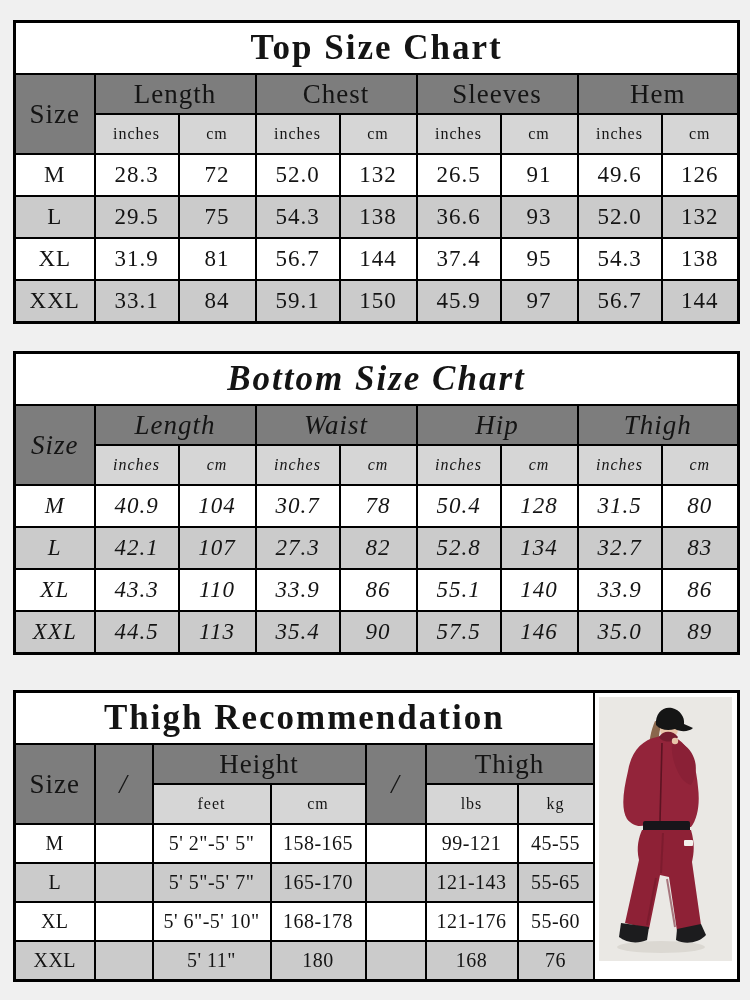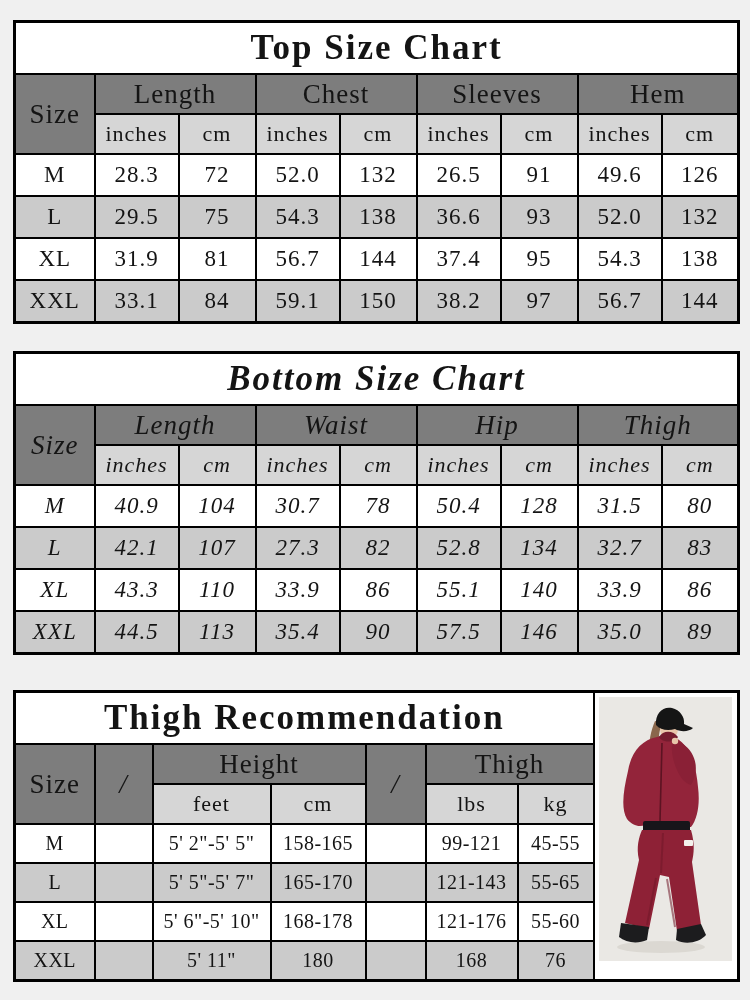--- a/index.html
+++ b/index.html
@@ -17,21 +17,21 @@
   .t1{margin-top:20px;}
   .t2{margin-top:27px;font-style:italic;}
   .t3{margin-top:35px;}
   table.size-table td{
     border:2px solid #000;text-align:center;vertical-align:middle;
     padding:0;font-size:23px;letter-spacing:1px;overflow:hidden;white-space:nowrap;
   }
   tr.title-row td{height:50px;font-size:35px;font-weight:600;letter-spacing:2px;background:#ffffff;}
   tr.group-row td{height:38px;background:#7d7d7d;font-size:27px;}
   td.size-cell{background:#7d7d7d;font-size:27px;}
-  tr.unit-row td{height:38px;background:#d6d6d6;font-size:22px;}
+  tr.unit-row td{height:38px;background:#d6d6d6;font-size:16px;}
   tr.data-row td{height:40px;background:#ffffff;}
   tr.data-row.alt td{background:#cbcbcb;}
   td.slash-cell{background:#d6d6d6;font-size:25px;font-style:italic;}
   table.t3 tr.data-row td{height:37px;font-size:20px;letter-spacing:0.5px;}
   table.t3 td.photo-cell{background:#ffffff;padding:4px;vertical-align:top;}
   .photo-cell svg{display:block;}
 </style>
 </head>
 <body>
 
@@ -102,21 +102,21 @@
       <td>95</td>
       <td>54.3</td>
       <td>138</td>
     </tr>
     <tr class="data-row alt">
       <td>XXL</td>
       <td>33.1</td>
       <td>84</td>
       <td>59.1</td>
       <td>150</td>
-      <td>38.2</td>
+      <td>45.9</td>
       <td>97</td>
       <td>56.7</td>
       <td>144</td>
     </tr>
   </tbody>
     </table>
 
   <table class="size-table t2">
     <colgroup>
       <col style="width:80px">

